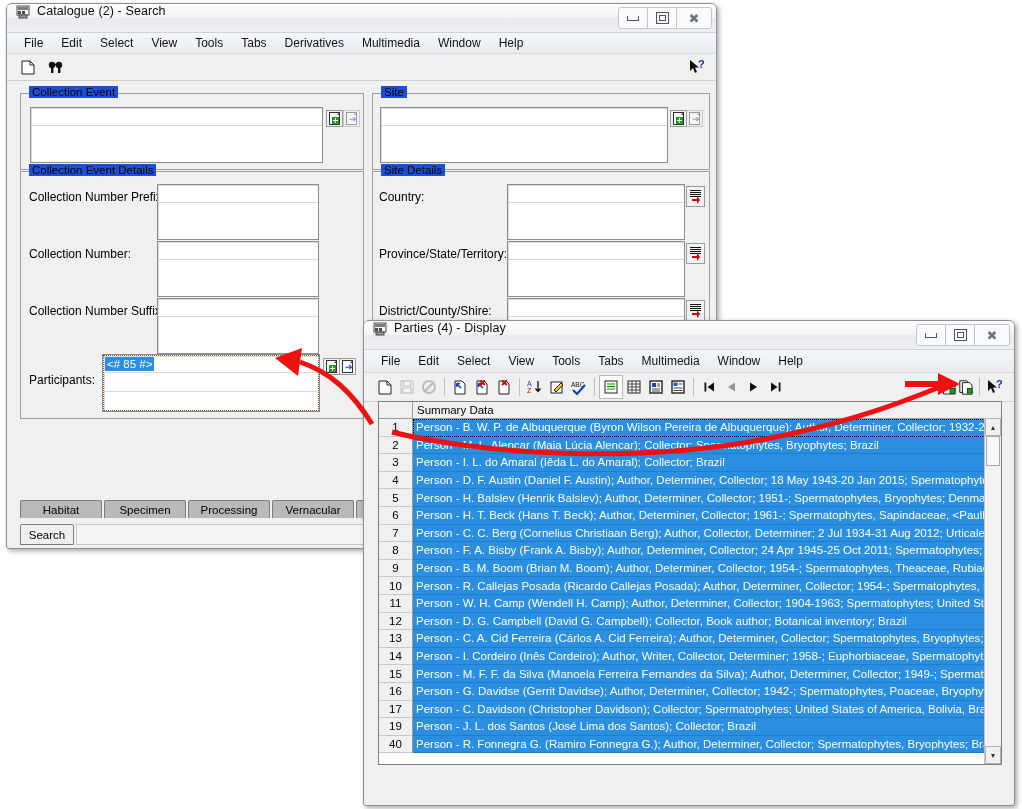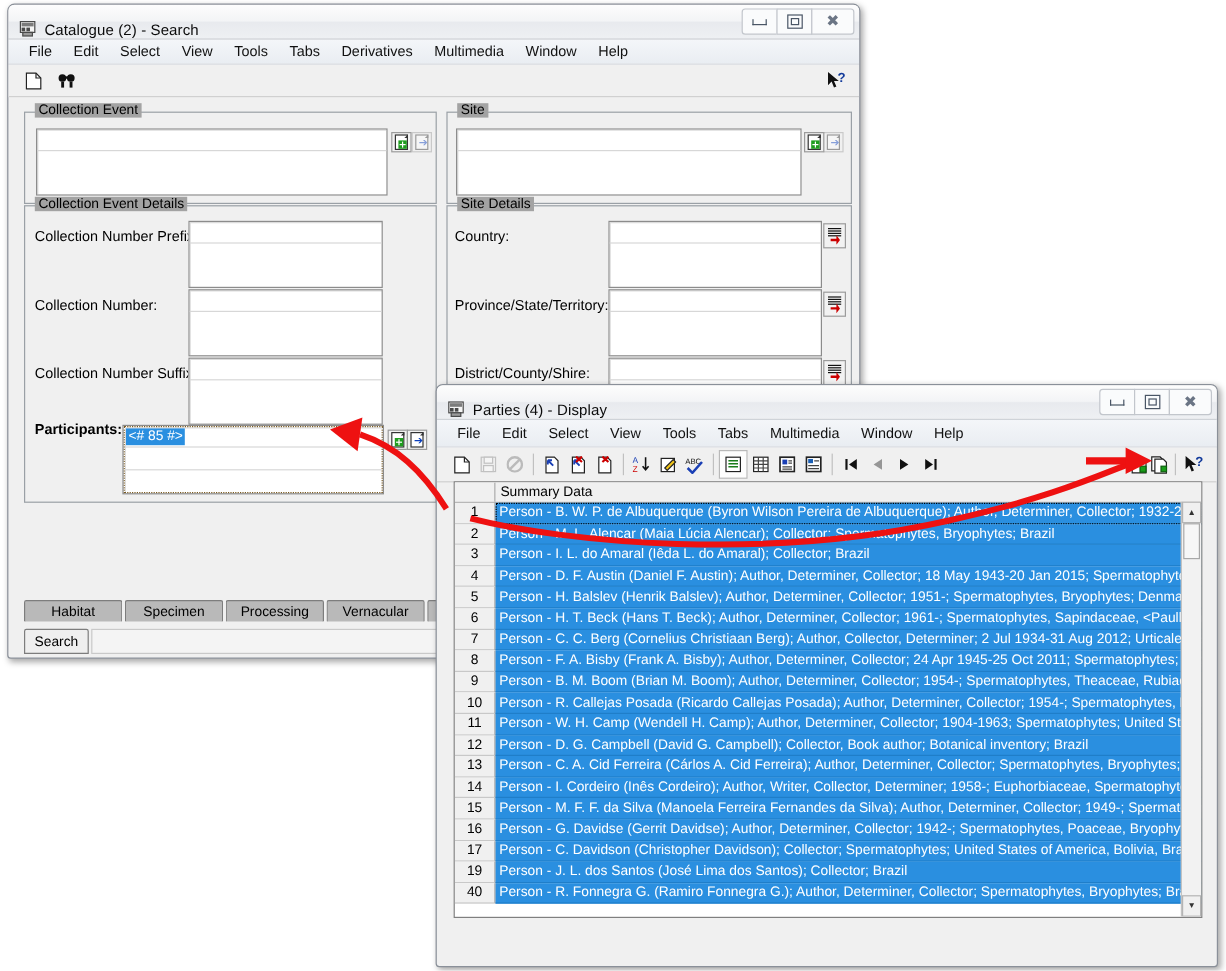--- a/index.html
+++ b/index.html
@@ -18,21 +18,21 @@
     border:1px solid #8a9099;
     border-radius:6px 6px 3px 3px;
     box-shadow:2px 2px 5px rgba(0,0,0,.35);
     overflow:hidden;
   }
   .titlebar{
     height:28px;
     background:linear-gradient(to bottom,#fdfdfd 0%,#f3f4f6 48%,#e8eaee 52%,#eef0f3 100%);
     border-bottom:1px solid #cfd3d8;
     position:relative;
-    display:flex;align-items:flex-end;
+    display:flex;align-items:flex-start;
   }
   .titlebar .app-icon{
     width:16px;height:16px;margin-left:8px;margin-right:6px;
     position:relative;flex:none;
   }
   .titlebar .title{
     font-size:12.5px;color:#0b0b0b;letter-spacing:.1px;
   }
   .wctrls{position:absolute;right:4px;top:3px;display:flex;}
   .wctrl{
@@ -63,21 +63,21 @@
   .tb-btn{width:22px;height:22px;display:flex;align-items:center;justify-content:center;position:relative;}
   .tb-sep{width:1px;height:18px;background:#c0c0c0;margin:0 4px;}
 
   
   .group{
     position:absolute;
     border:1px solid #9aa0a6;
     background:transparent;
   }
   .group > .glabel{
-    position:absolute;top:-8px;left:8px;background:#a3a3a3;
+    position:absolute;top:-8px;left:8px;background:#1d4ed8;
     padding:0 3px;font-size:11.5px;color:#000;
   }
   .field-box{
     position:absolute;background:#ffffff;
     border:1px solid #8c8c8c;
     box-shadow:inset 1px 1px 0 #dcdcdc;
   }
   .field-box .rowline{border-top:1px solid #d7d7d7;}
   .flabel{position:absolute;font-size:12px;color:#000;}
 
@@ -250,21 +250,21 @@
     <div style="height:17px;"></div>
       <div class="rowline" style="height:36px;"></div>
   </div>
 
   <span class="flabel" style="left:22px;top:300px;">Collection Number Suffix:</span>
   <div class="field-box" style="left:150px;top:294px;width:160px;height:54px;">
     <div style="height:17px;"></div>
       <div class="rowline" style="height:36px;"></div>
   </div>
 
-  <span class="flabel" style="left:22px;top:347px;font-weight:bold;">Participants:</span>
+  <span class="flabel" style="left:22px;top:369px;">Participants:</span>
   <div class="field-box" style="left:96px;top:351px;width:214px;height:54px;border:1px dotted #7a5a20;outline:1px solid #8c8c8c;">
     <div style="height:16px;display:flex;align-items:center;">
       <span style="background:#2a8fe0;color:#fff;font-size:11.5px;padding:1px 2px;margin-left:1px;">&lt;# 85 #&gt;</span>
     </div>
     <div class="rowline" style="height:18px;"></div>
     <div class="rowline" style="height:18px;"></div>
   </div>
   <div class="sqbtn" style="left:316px;top:354px;">
     <span class="doc-g">
         <span class="plus-g"></span>

